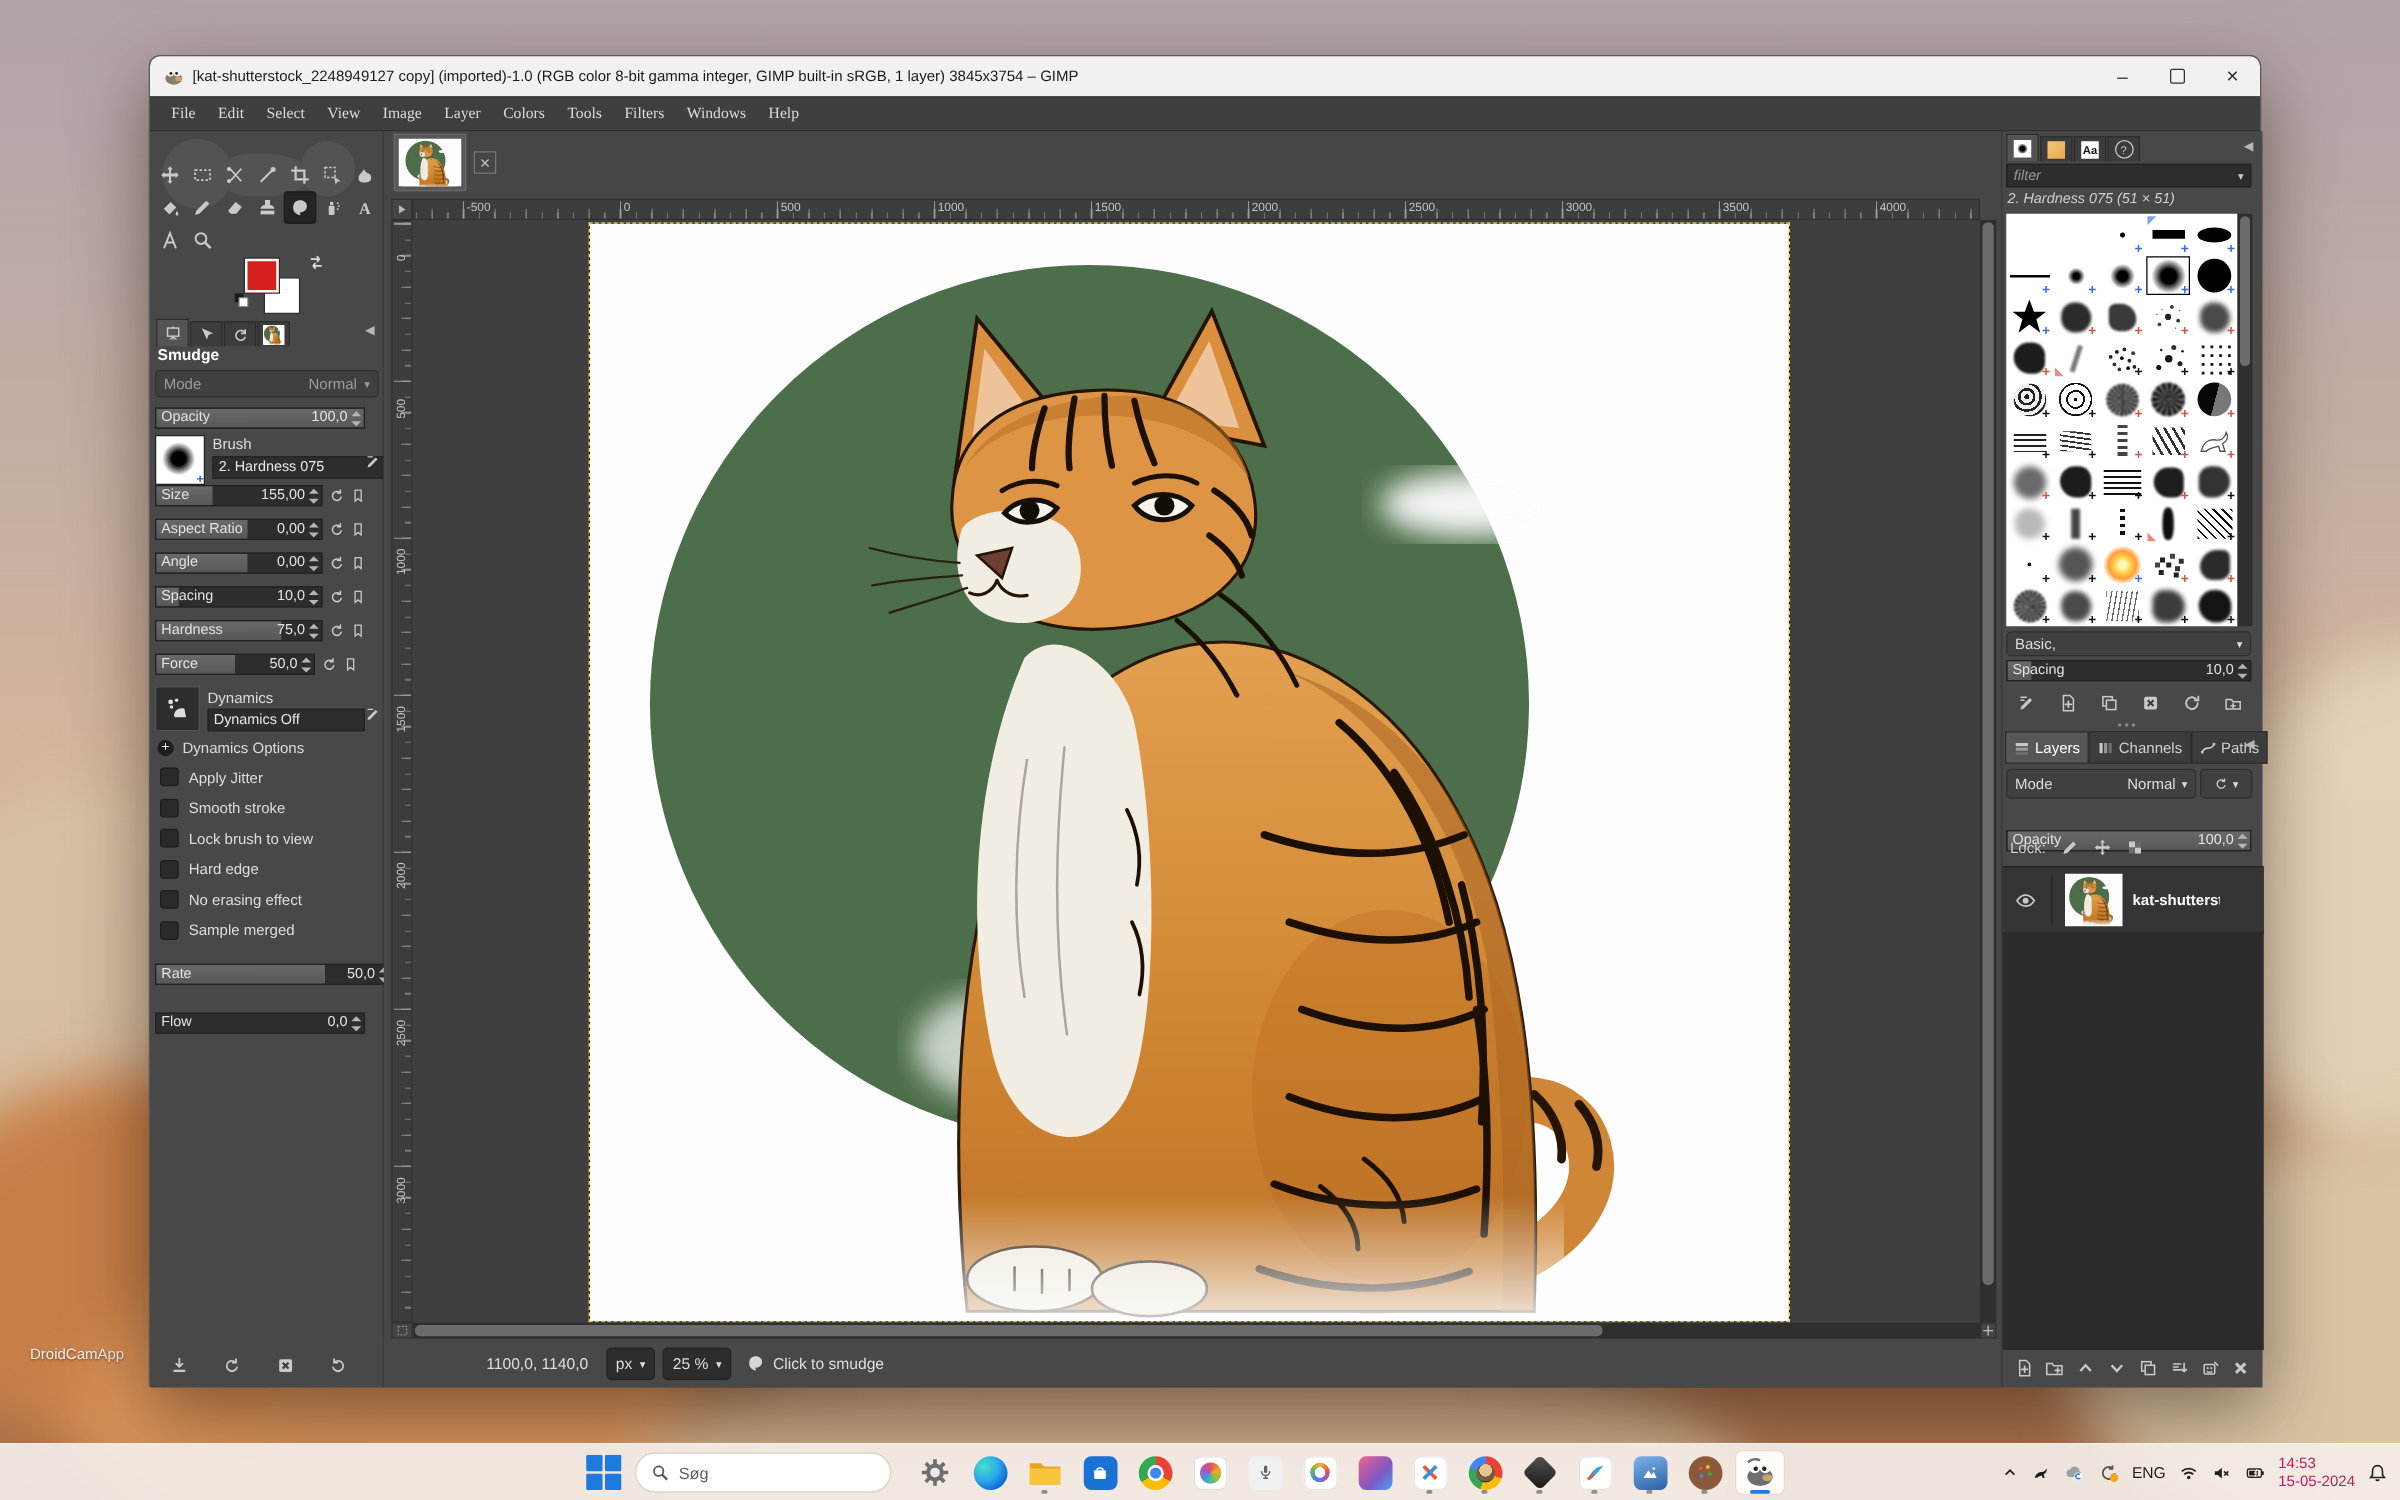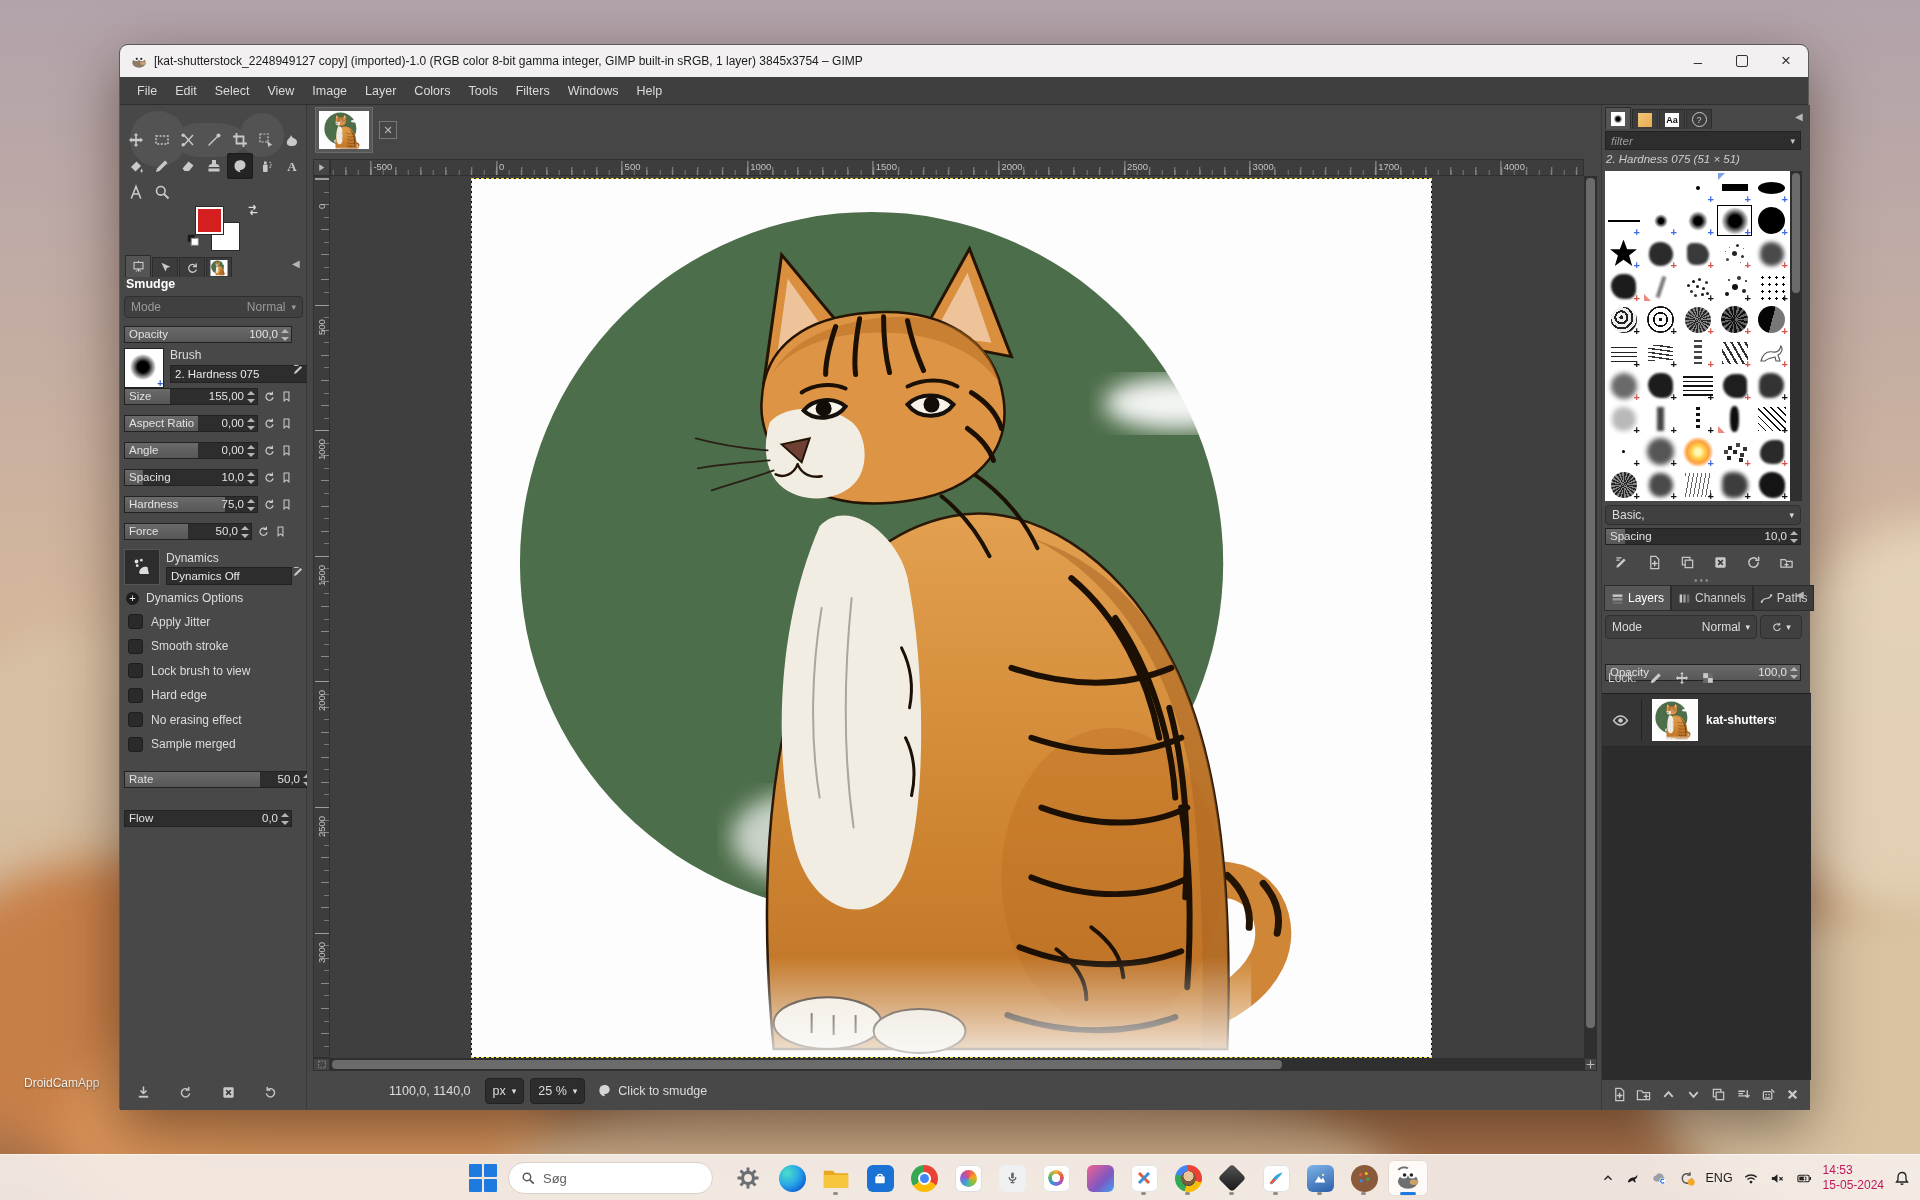--- a/index.html
+++ b/index.html
@@ -10,21 +10,21 @@
   .rock{position:absolute;border-radius:50%;filter:blur(22px);}
   #droidcam{position:absolute;left:24px;top:1076px;color:#f4f0ea;font-size:12px;text-shadow:0 1px 2px rgba(0,0,0,.5);}
   
   #win{position:absolute;left:119px;top:44px;width:1690px;height:1065px;border-radius:9px 9px 0 0;
      box-shadow:0 20px 60px rgba(40,20,10,.5);background:#484848;border:1px solid #5a5a5a;box-sizing:border-box;}
   #titlebar{position:absolute;left:0;top:0;right:0;height:32px;background:#f2f0f1;border-radius:8px 8px 0 0;display:flex;align-items:center;}
   #titlebar .ttext{font-size:12px;color:#1b1b1b;margin-left:6px;white-space:nowrap;overflow:hidden;}
   .winbtn{width:44px;height:32px;display:flex;align-items:center;justify-content:center;color:#333;font-size:15px;}
   #wc{position:absolute;right:0;top:0;display:flex;}
   .maxbox{width:10px;height:10px;border:1.3px solid #333;border-radius:2px;}
-  #menubar{position:absolute;left:0;top:32px;right:0;height:28px;background:#3f3f3f;display:flex;align-items:center;padding-left:8px;border-bottom:1px solid #2e2e2e;box-sizing:border-box;}
+  #menubar{position:absolute;left:0;top:32px;right:0;height:28px;background:#3f3f3f;display:flex;align-items:center;padding-left:8px;border-bottom:1px solid #2e2e2e;box-sizing:border-box;font-family:Liberation Serif, serif;}
   .menu-item{color:#dadada;font-size:12.5px;padding:5px 9px;border-radius:3px;}
   
   #leftpanel{position:absolute;left:0;top:60px;width:187px;height:1005px;background:#484848;border-right:1px solid #393939;box-sizing:border-box;}
   #canvasarea{position:absolute;left:187px;top:60px;width:1294px;height:1005px;background:#464646;}
   #rightpanel{position:absolute;left:1481px;top:60px;width:209px;height:1005px;background:#484848;border-left:1px solid #393939;box-sizing:border-box;}
   
   .wmark{position:absolute;background:#535353;border-radius:50%;}
   #tools{position:absolute;left:3px;top:22px;width:182px;display:flex;flex-wrap:wrap;}
   .tool{width:26px;height:26px;display:flex;align-items:center;justify-content:center;border-radius:3px;}
   .tool.active{background:#242424;box-shadow:inset 0 0 0 1px #1a1a1a;}
@@ -638,21 +638,21 @@
         </div>
       <div class="ruler" id="hruler">
           <span class="rlab" style="left: 42.4px; top: 1px;">-500</span>
           <span class="rlab" style="left: 168px; top: 1px;">0</span>
           <span class="rlab" style="left: 293.6px; top: 1px;">500</span>
           <span class="rlab" style="left: 419.2px; top: 1px;">1000</span>
           <span class="rlab" style="left: 544.8px; top: 1px;">1500</span>
           <span class="rlab" style="left: 670.4px; top: 1px;">2000</span>
           <span class="rlab" style="left: 796px; top: 1px;">2500</span>
           <span class="rlab" style="left: 921.6px; top: 1px;">3000</span>
-          <span class="rlab" style="left: 1047.2px; top: 1px;">1700</span>
+          <span class="rlab" style="left: 1047.2px; top: 1px;">3500</span>
           <span class="rlab" style="left: 1172.8px; top: 1px;">4000</span>
         </div>
       <div class="ruler" id="vruler">
           <span class="rlab" style="top: 32px;">0</span>
           <span class="rlab" style="top: 157.6px;">500</span>
           <span class="rlab" style="top: 283.2px;">1000</span>
           <span class="rlab" style="top: 408.8px;">1500</span>
           <span class="rlab" style="top: 534.4px;">2000</span>
           <span class="rlab" style="top: 660px;">2500</span>
           <span class="rlab" style="top: 785.6px;">3000</span>

